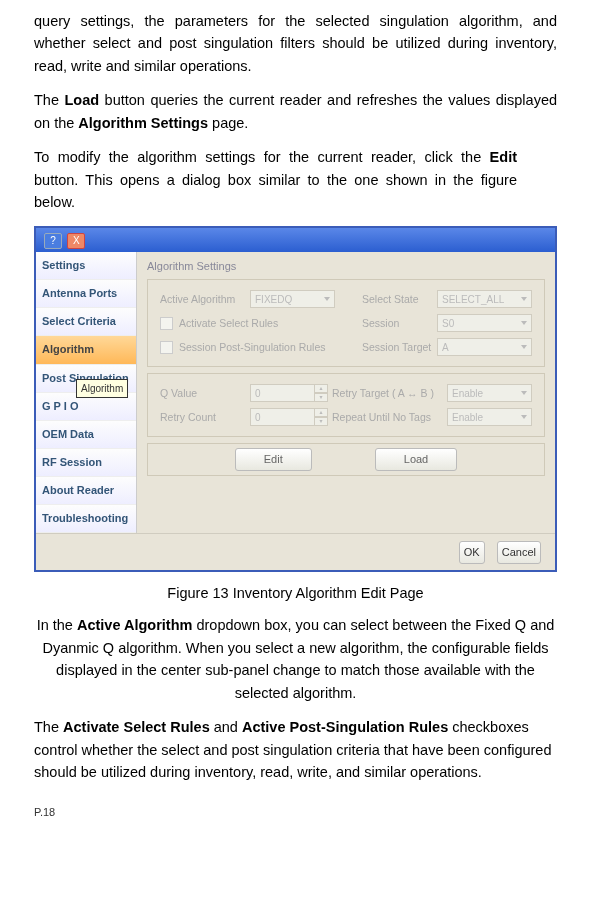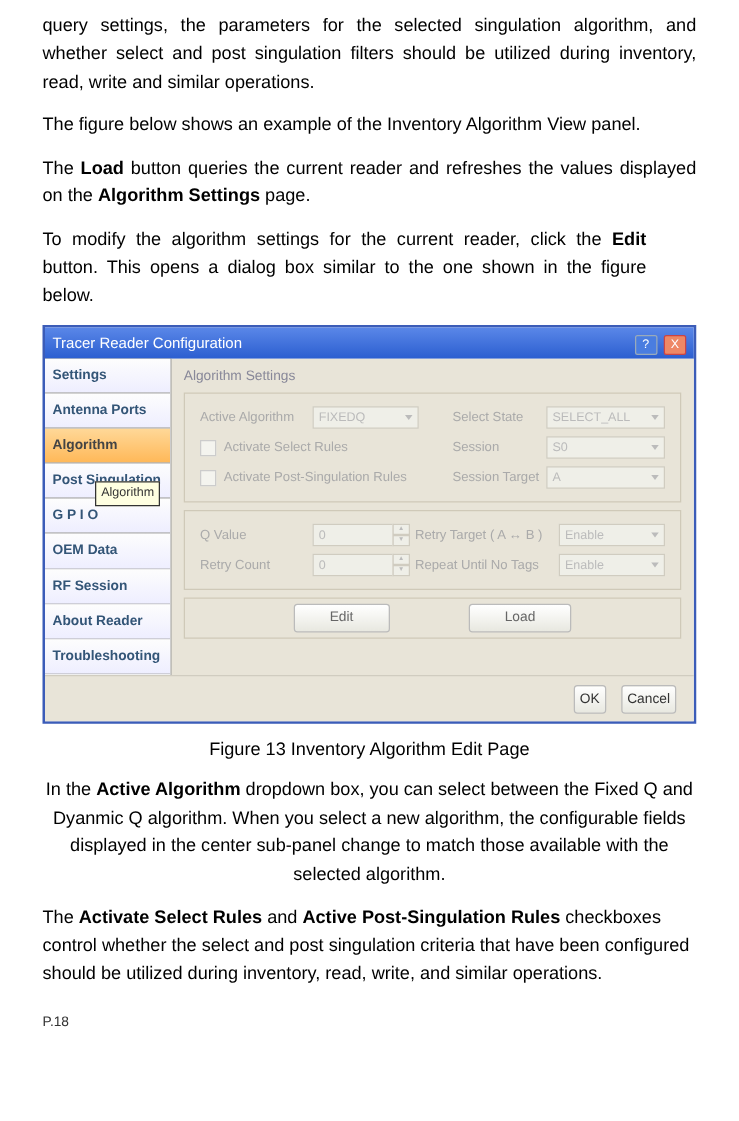--- a/index.html
+++ b/index.html
@@ -5,21 +5,21 @@
 body{margin:0;font-family:Arial,sans-serif;font-size:14.5px;line-height:1.55;color:#000;background:#fff}
 .page{width:551px;margin:0 auto;padding:10px 14px 8px;box-sizing:border-box}
 p{margin:0 0 12px;text-align:justify}
 .bold{font-weight:bold}
 .figure-wrap{border:2px solid #3b5cb8;margin:8px 0 10px}
 .titlebar{background:linear-gradient(#5a87e8,#2b5ed0);color:#fff;font-size:12px;padding:3px 6px;display:flex;align-items:center;justify-content:space-between}
 .titlebar-btns span{display:inline-block;width:16px;height:14px;margin-left:2px;font-size:10px;text-align:center;line-height:14px;border-radius:2px}
 .help-btn{background:#4a7de0;color:#fff;border:1px solid #9ab}
 .close-btn{background:#e86;color:#fff;border:1px solid #c44}
 .dlg-body{display:flex;background:#e8e4d8;font-size:11px;color:#999}
-.sidebar{width:100px;background:#404040;border-right:1px solid #ccc}
+.sidebar{width:100px;background:#a3a3a3;border-right:1px solid #ccc}
 .sidebar-item{padding:5px 6px;border-bottom:1px solid #eee;color:#357;font-weight:bold;font-size:11px;background:linear-gradient(#fdfdfd,#eef)}
 .sidebar-item.sel{background:linear-gradient(#ffd898,#ffb858);color:#444}
 .tooltip{position:relative}
 .tooltip-box{position:absolute;top:14px;left:40px;background:#ffffe1;border:1px solid #333;padding:1px 4px;font-size:10px;color:#333;font-weight:normal}
 .main{flex:1;padding:6px 10px 4px}
 .section-label{color:#889;font-size:11px;margin-bottom:4px}
 .panel{border:1px solid #cfc9b8;background:#e8e4d8;padding:10px 12px;margin-bottom:6px}
 .row{display:flex;align-items:center;margin-bottom:6px}
 .lbl{color:#aaa;font-size:10.5px}
 .field{border:1px solid #d0ccc0;background:#efefe8;height:16px;color:#bbb;font-size:10px;padding:0 4px;display:inline-flex;align-items:center}
@@ -34,36 +34,35 @@
 .dlg-footer{background:#e8e4d8;border-top:1px solid #d0ccc0;text-align:right;padding:6px 10px}
 .dlg-footer .btn{margin:0 4px;padding:2px 4px;color:#333}
 .caption{text-align:center;margin:8px 0 10px}
 .footer{display:flex;justify-content:space-between;font-size:11px;color:#333;margin-top:20px}
 </style>
 </head>
 <body>
 
 <div class="page">
 <p>query settings, the parameters for the selected singulation algorithm, and whether select and post singulation filters should be utilized during inventory, read, write and similar operations.</p>
-<p>The figure below shows an example of the Inventory Algorithm View panel.</p>
 <p><span>The </span><span class="bold">Load</span><span> button queries the current reader and refreshes the values displayed on the </span><span class="bold">Algorithm Settings</span><span> page.</span></p>
 <p style="padding-right:40px"><span>To modify the algorithm settings for the current reader, click the </span><span class="bold">Edit</span><span> button. This opens a dialog box similar to the one shown in the figure below.</span></p>
 
 <div class="figure-wrap">
   <div class="titlebar">
-    <span>Tracer Reader Configuration</span>
     <span class="titlebar-btns">
       <span class="help-btn">?</span>
       <span class="close-btn">X</span>
     </span>
   </div>
   <div class="dlg-body">
     <div class="sidebar">
       <div class="sidebar-item">Settings</div>
       <div class="sidebar-item">Antenna Ports</div>
+      <div class="sidebar-item">Select Criteria</div>
       <div class="sidebar-item sel">Algorithm</div>
       <div class="sidebar-item tooltip"><span>Post Singulation</span><span class="tooltip-box">Algorithm</span></div>
       <div class="sidebar-item">G P I O</div>
       <div class="sidebar-item">OEM Data</div>
       <div class="sidebar-item">RF Session</div>
       <div class="sidebar-item">About Reader</div>
       <div class="sidebar-item">Troubleshooting</div>
     </div>
     <div class="main">
       <div class="section-label">Algorithm Settings</div>
@@ -77,21 +76,21 @@
         </div>
         <div class="row">
           <span class="cb"></span>
           <span class="lbl">Activate Select Rules</span>
           <span style="flex:1"></span>
           <span class="lbl" style="width:75px">Session</span>
           <span class="field dd" style="width:85px">S0</span>
         </div>
         <div class="row" style="margin-bottom:0">
           <span class="cb"></span>
-          <span class="lbl">Activate Post-Singulation Rules</span>
+          <span class="lbl">Session Post-Singulation Rules</span>
           <span style="flex:1"></span>
           <span class="lbl" style="width:75px">Session Target</span>
           <span class="field dd" style="width:85px">A</span>
         </div>
       </div>
       <div class="panel">
         <div class="row">
           <span class="lbl" style="width:90px">Q Value</span>
           <span class="field num">0</span>
               <span class="spin">

